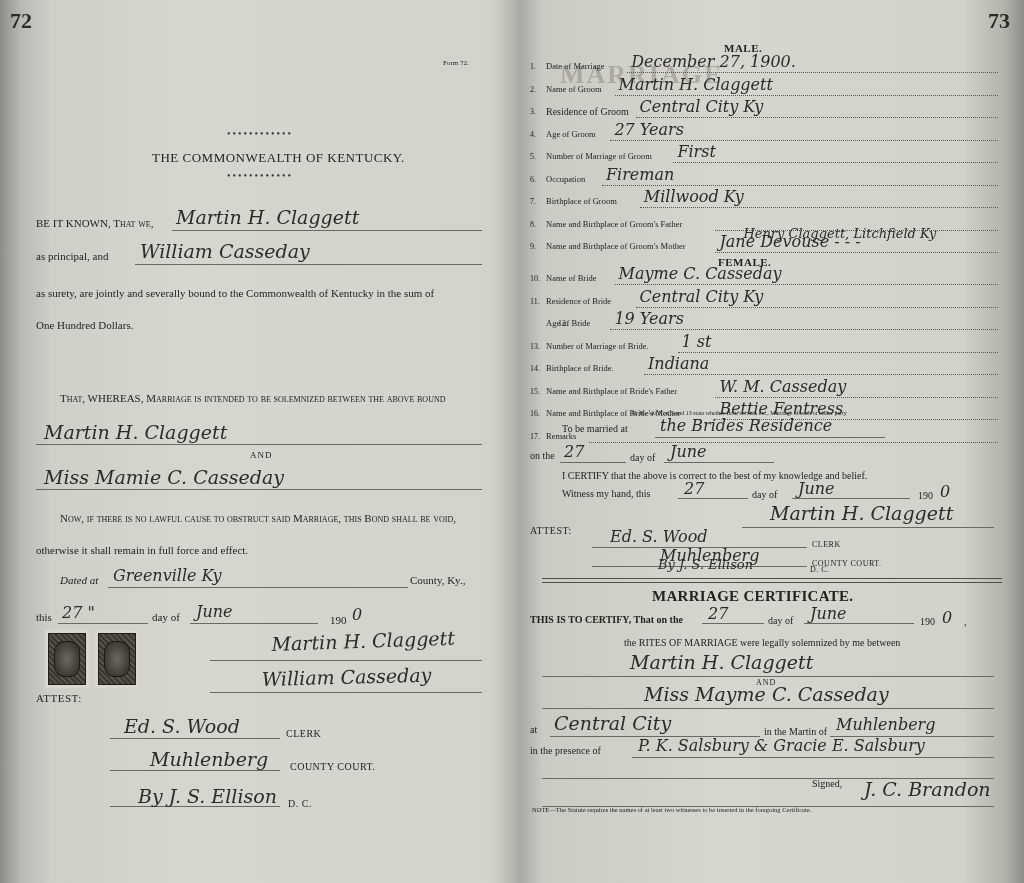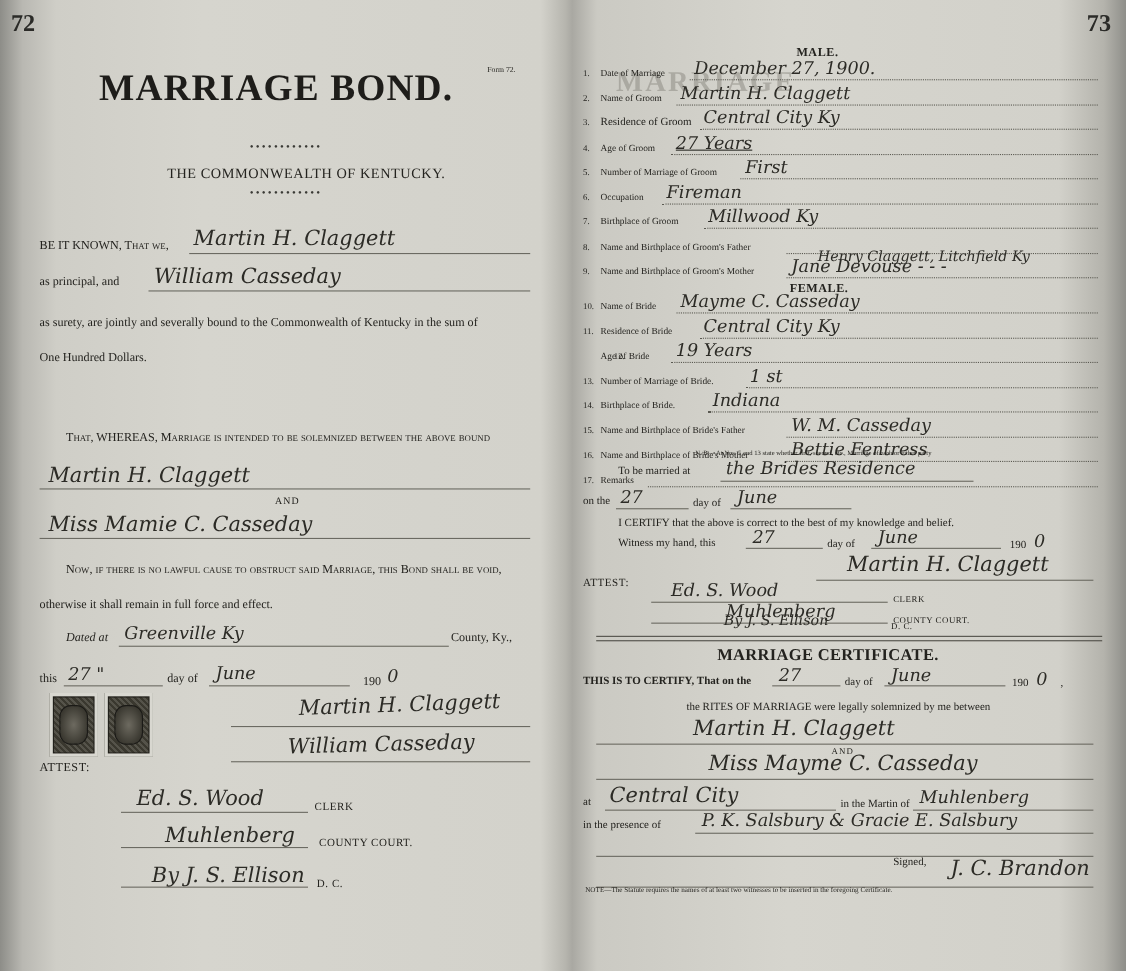--- a/index.html
+++ b/index.html
@@ -77,23 +77,20 @@
 <body>
 
 <div class="book">
 
   <div class="page left-page">
 
     <div class="folio l">72</div>
 
     <div class="pr tiny" style="left:443px;top:59px;">Form 72.</div>
 
-    <div class="title" style="left:90px;top:62px;">
-      <span class="c1">MARRIAGE BOND.</span>
-    </div>
 
     <div class="ornament" style="left:150px;top:128px;width:220px;">••••••••••••</div>
 
     <div class="pr" style="left:152px;top:150px;font-size:13px;letter-spacing:.5px;">THE COMMONWEALTH OF KENTUCKY.</div>
 
     <div class="ornament" style="left:150px;top:170px;width:220px;">••••••••••••</div>
 
     <div class="pr small cap" style="left:36px;top:217px;font-size:11px;">BE IT KNOWN, That we,</div>
     <div class="thinline" style="left:172px;top:230px;width:310px;"></div>
     <div class="hw big" style="left:176px;top:206px;">Martin H. Claggett</div>
@@ -180,21 +177,21 @@
         <div>
           <div class="pr" style="left: 18px; top: 107px; font-size: 8px;">3.</div>
           <div class="pr" style="left: 34px; top: 106px; font-size: 10px;">Residence of Groom</div>
           <div class="dotline" style="left: 123.6px; top: 117px; width: 362.4px;"></div>
           <div class="hw med" style="left: 127.6px; top: 97px; font-size: 16px;">Central City Ky</div>
         </div>
         <div>
           <div class="pr" style="left: 18px; top: 129.5px; font-size: 8px;">4.</div>
           <div class="pr" style="left: 34px; top: 128.5px; font-size: 8.5px;">Age of Groom</div>
           <div class="dotline" style="left: 98.4px; top: 139.5px; width: 387.6px;"></div>
-          <div class="hw med" style="left: 102.4px; top: 119.5px; font-size: 16px; text-decoration: underline;">27 Years</div>
+          <div class="hw med" style="left: 102.4px; top: 119.5px; font-size: 16px;">27 Years</div>
         </div>
         <div>
           <div class="pr" style="left: 18px; top: 152px; font-size: 8px;">5.</div>
           <div class="pr" style="left: 34px; top: 151px; font-size: 8.5px;">Number of Marriage of Groom</div>
           <div class="dotline" style="left: 161.4px; top: 162px; width: 324.6px;"></div>
           <div class="hw med" style="left: 165.4px; top: 142px; font-size: 16px;">First</div>
         </div>
         <div>
           <div class="pr" style="left: 18px; top: 174.5px; font-size: 8px;">6.</div>
           <div class="pr" style="left: 34px; top: 173.5px; font-size: 8.5px;">Occupation</div>

